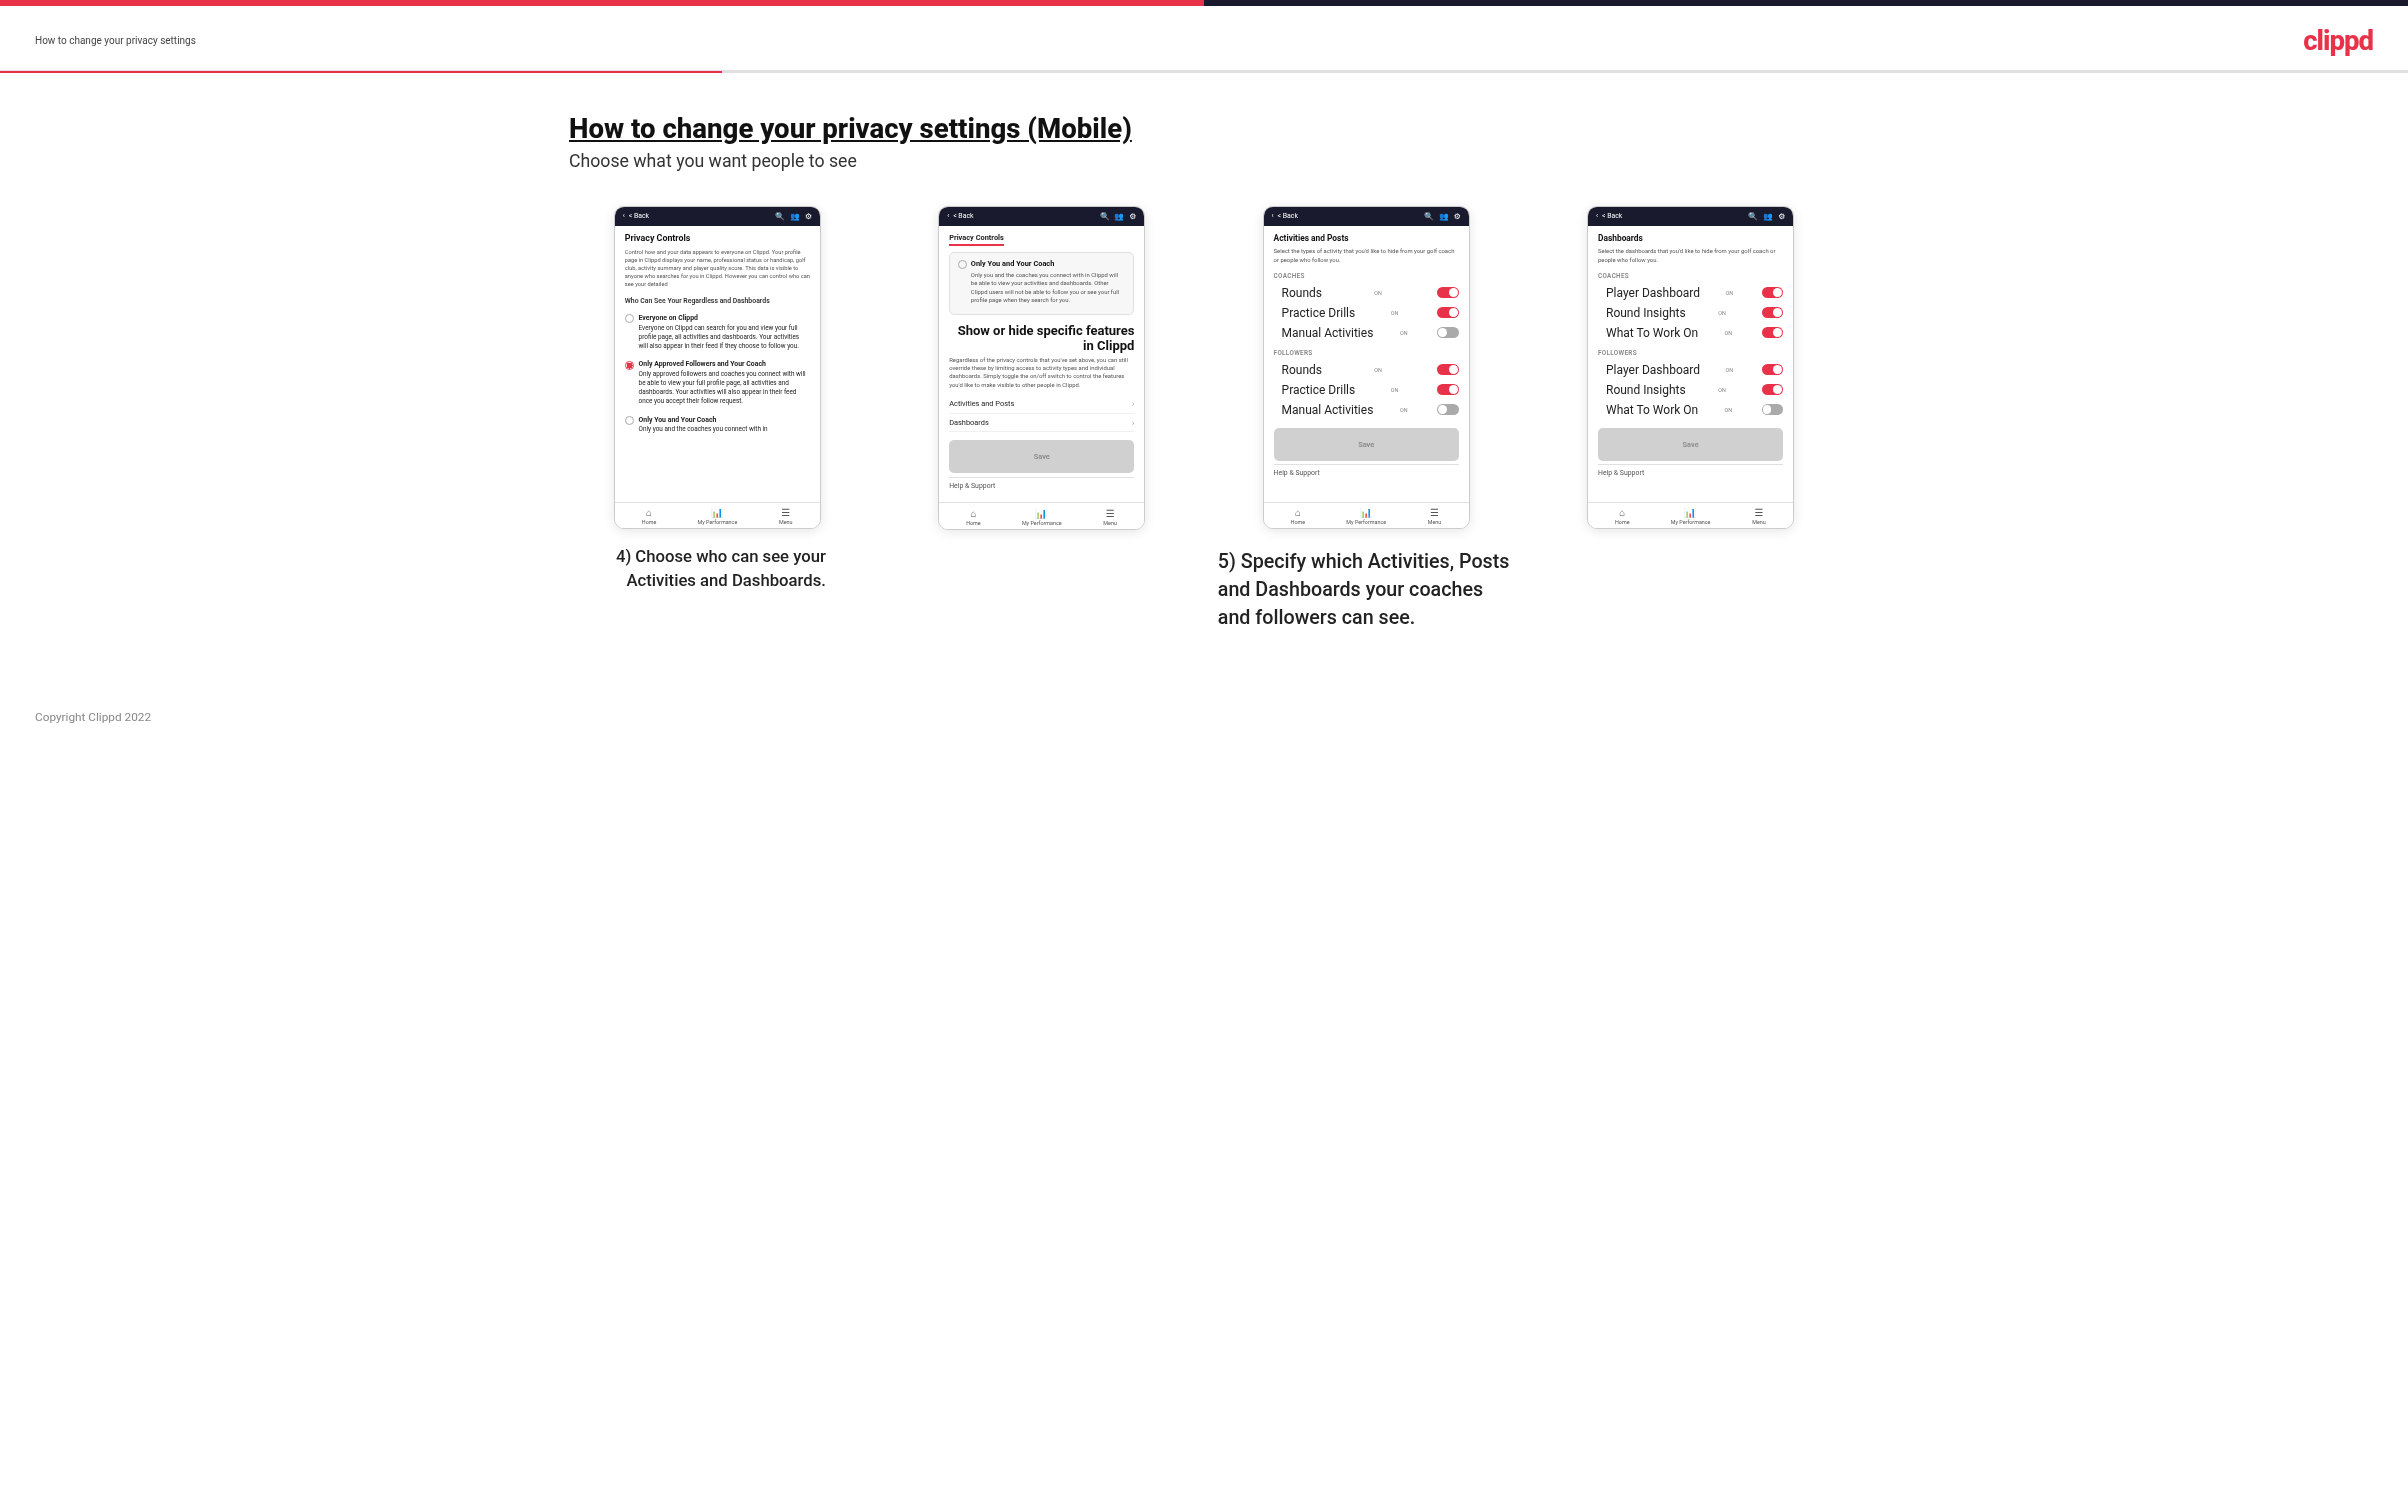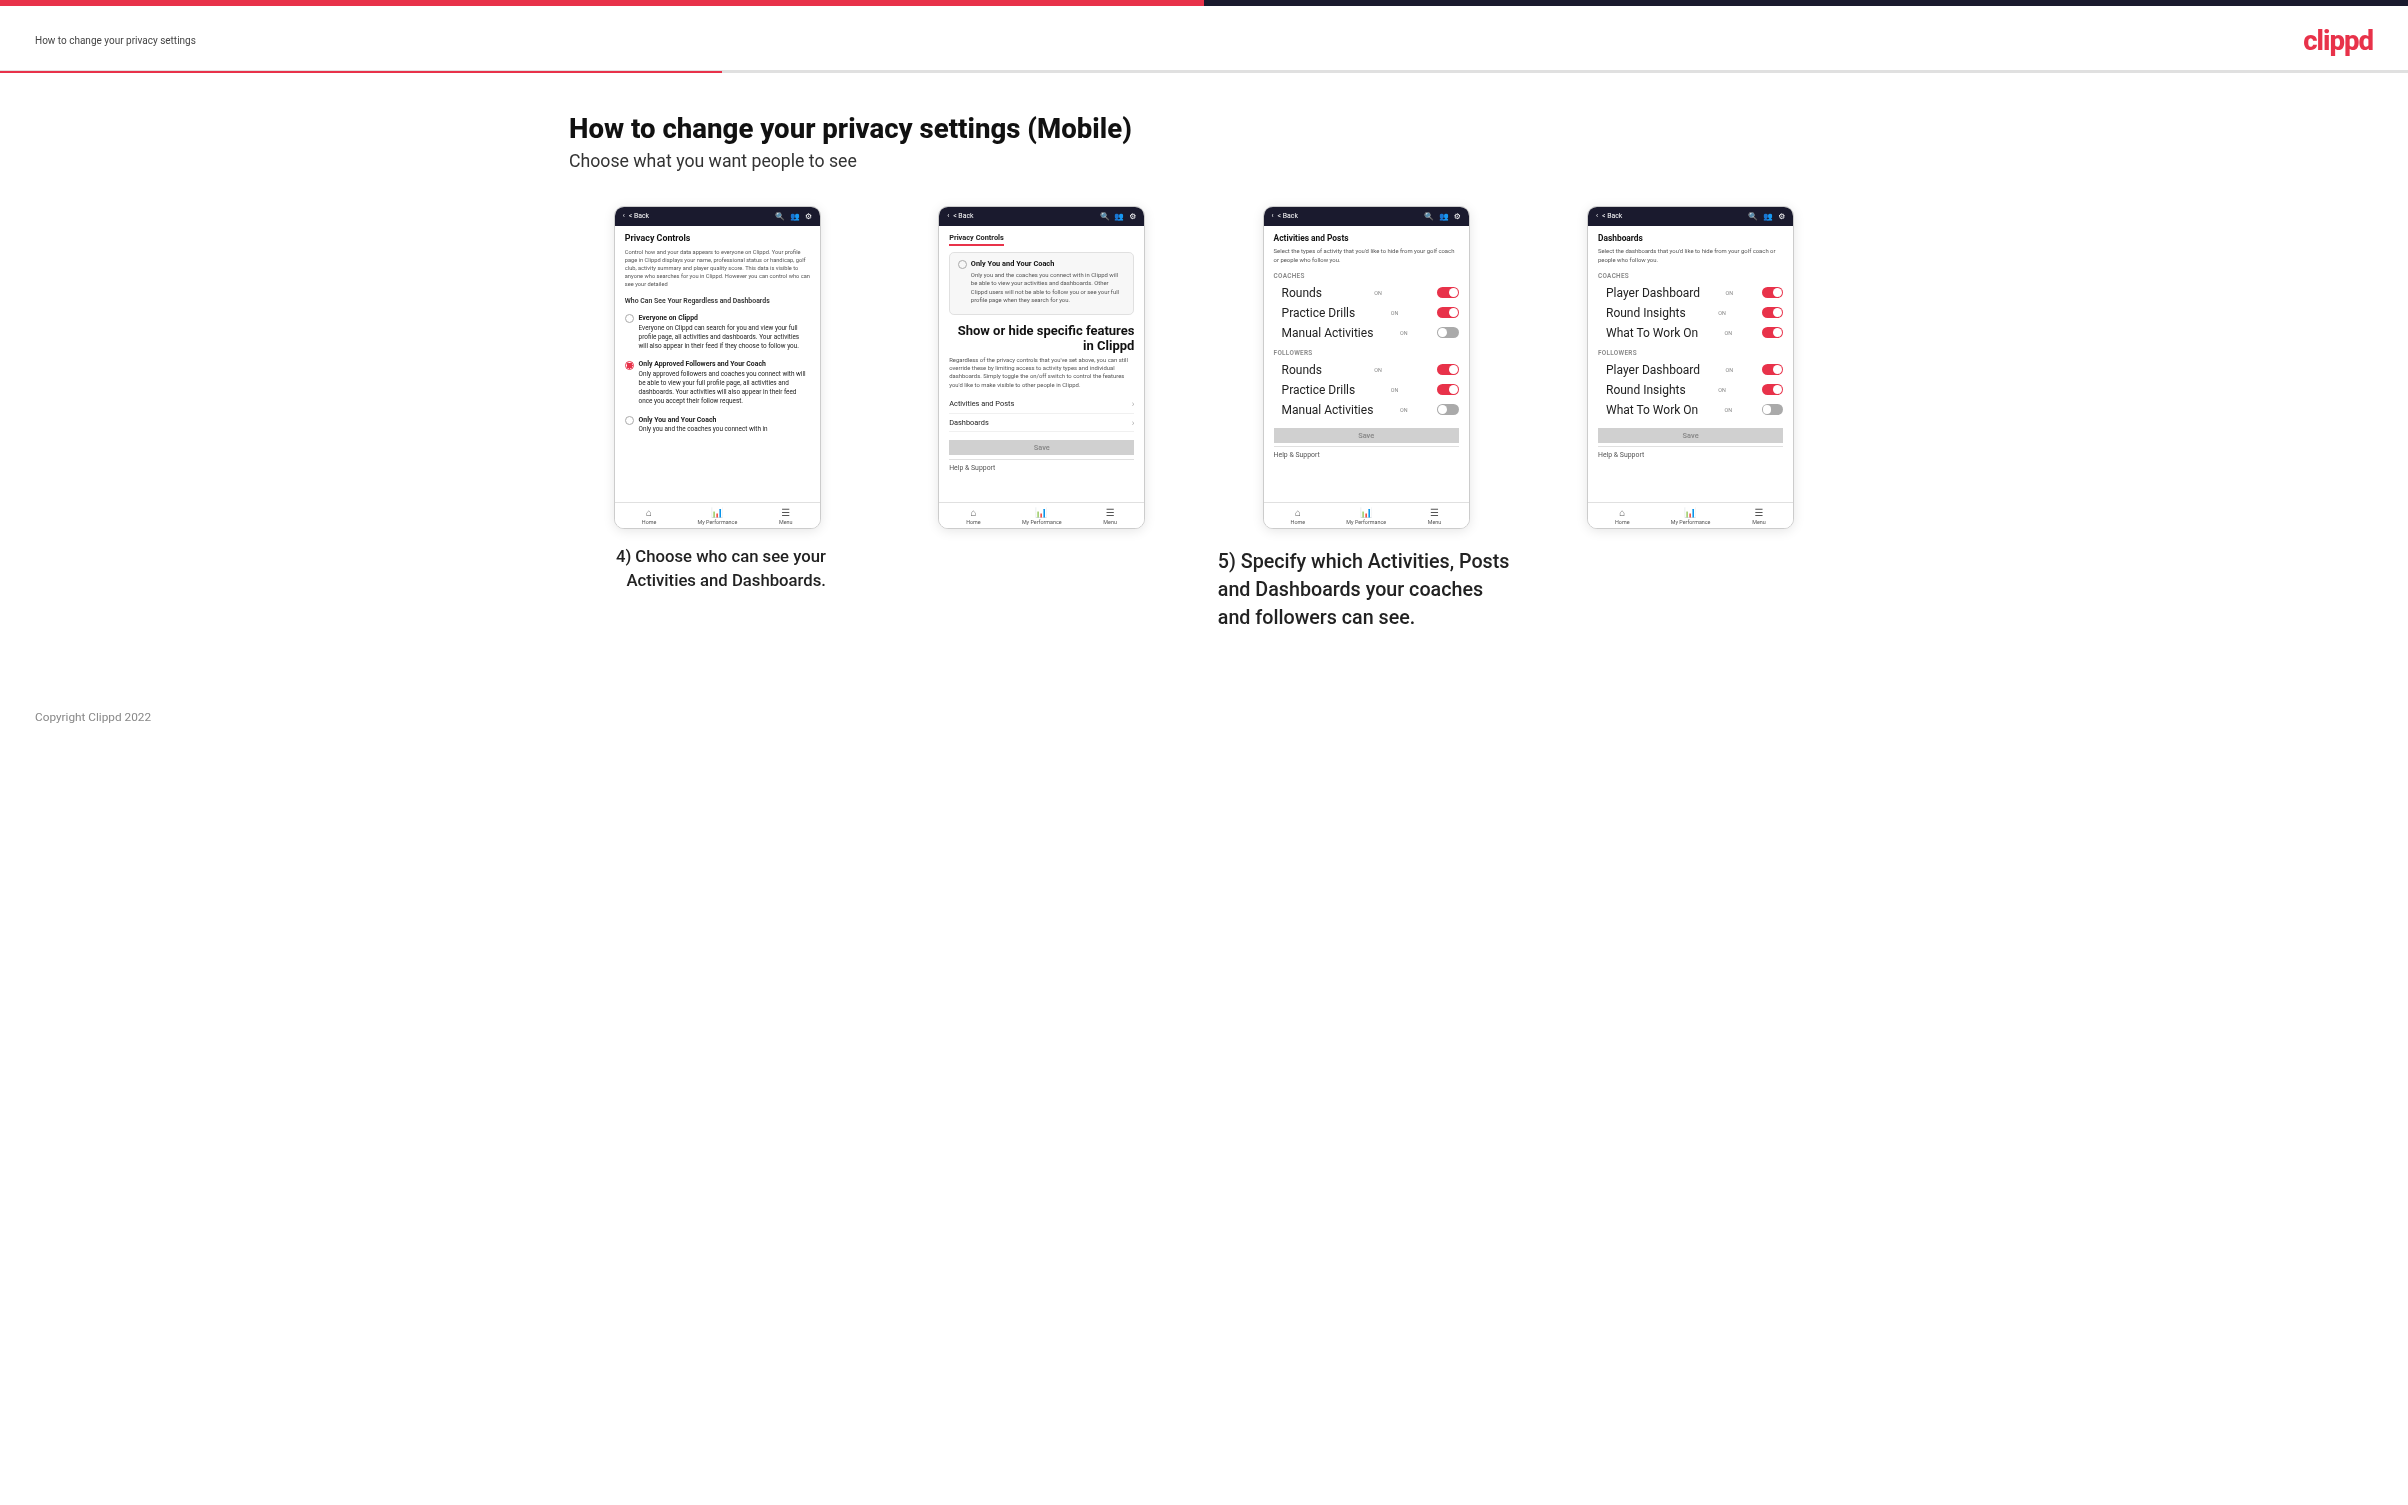--- a/index.html
+++ b/index.html
@@ -31,20 +31,21 @@
     .main {
       max-width: 1340px;
       margin: 0 auto;
       padding: 39px 35px 59px 35px;
     }
     .page-title {
       font-size: 27.6px;
       font-weight: 800;
       color: #111;
       margin-bottom: 5.9px;
+      text-decoration: underline;
     }
     .page-subtitle {
       font-size: 17.7px;
       color: #333;
       margin-bottom: 35px;
     }
     
     .screenshots-row {
       display: flex;
       gap: 27.6px;
@@ -200,22 +201,22 @@
       color: #aaa;
     }
     
     .phone-save-btn {
       width: 100%;
       background: #d0d0d0;
       color: #888;
       font-size: 7.4px;
       font-weight: 600;
       border: none;
-      border-radius: 0;
-      padding: 3px 0;
+      border-radius: 5px;
+      padding: 12px 0;
       text-align: center;
       margin: 7.9px 0 3.9px 0;
     }
     
     .phone-help {
       font-size: 6.9px;
       color: #555;
       padding: 3.9px 0;
       border-top: 0.5px solid #e0e0e0;
     }

